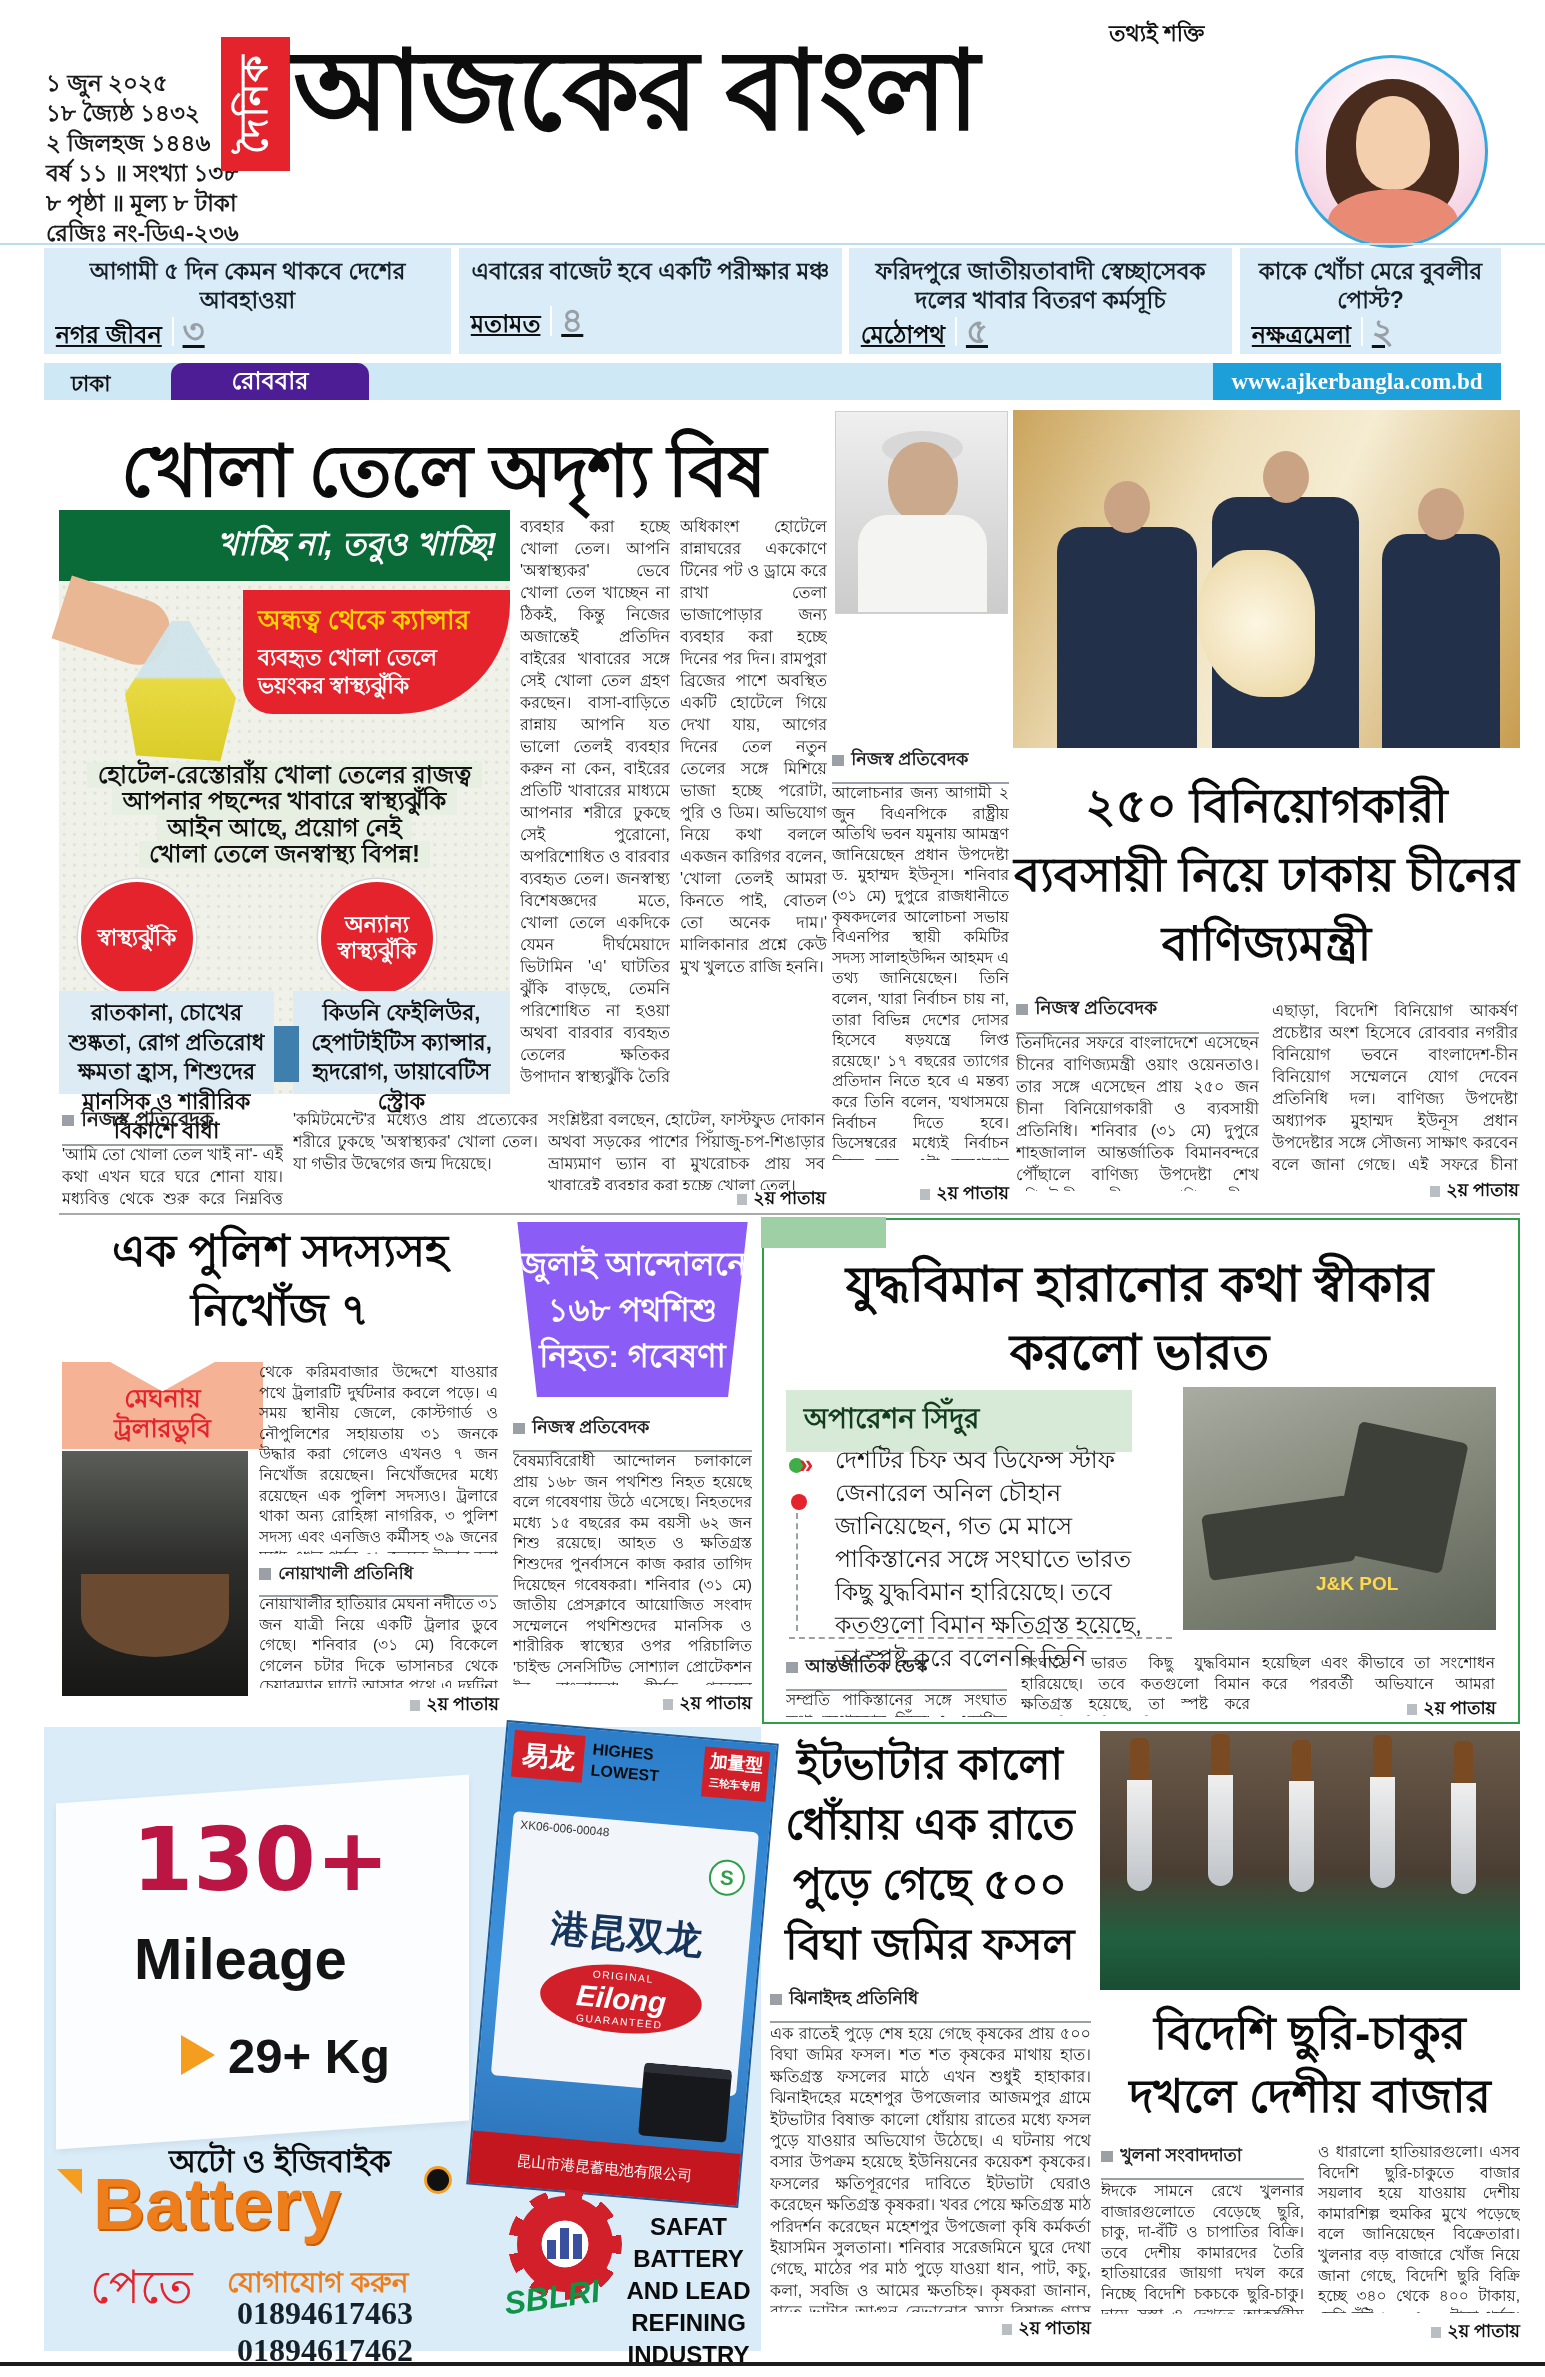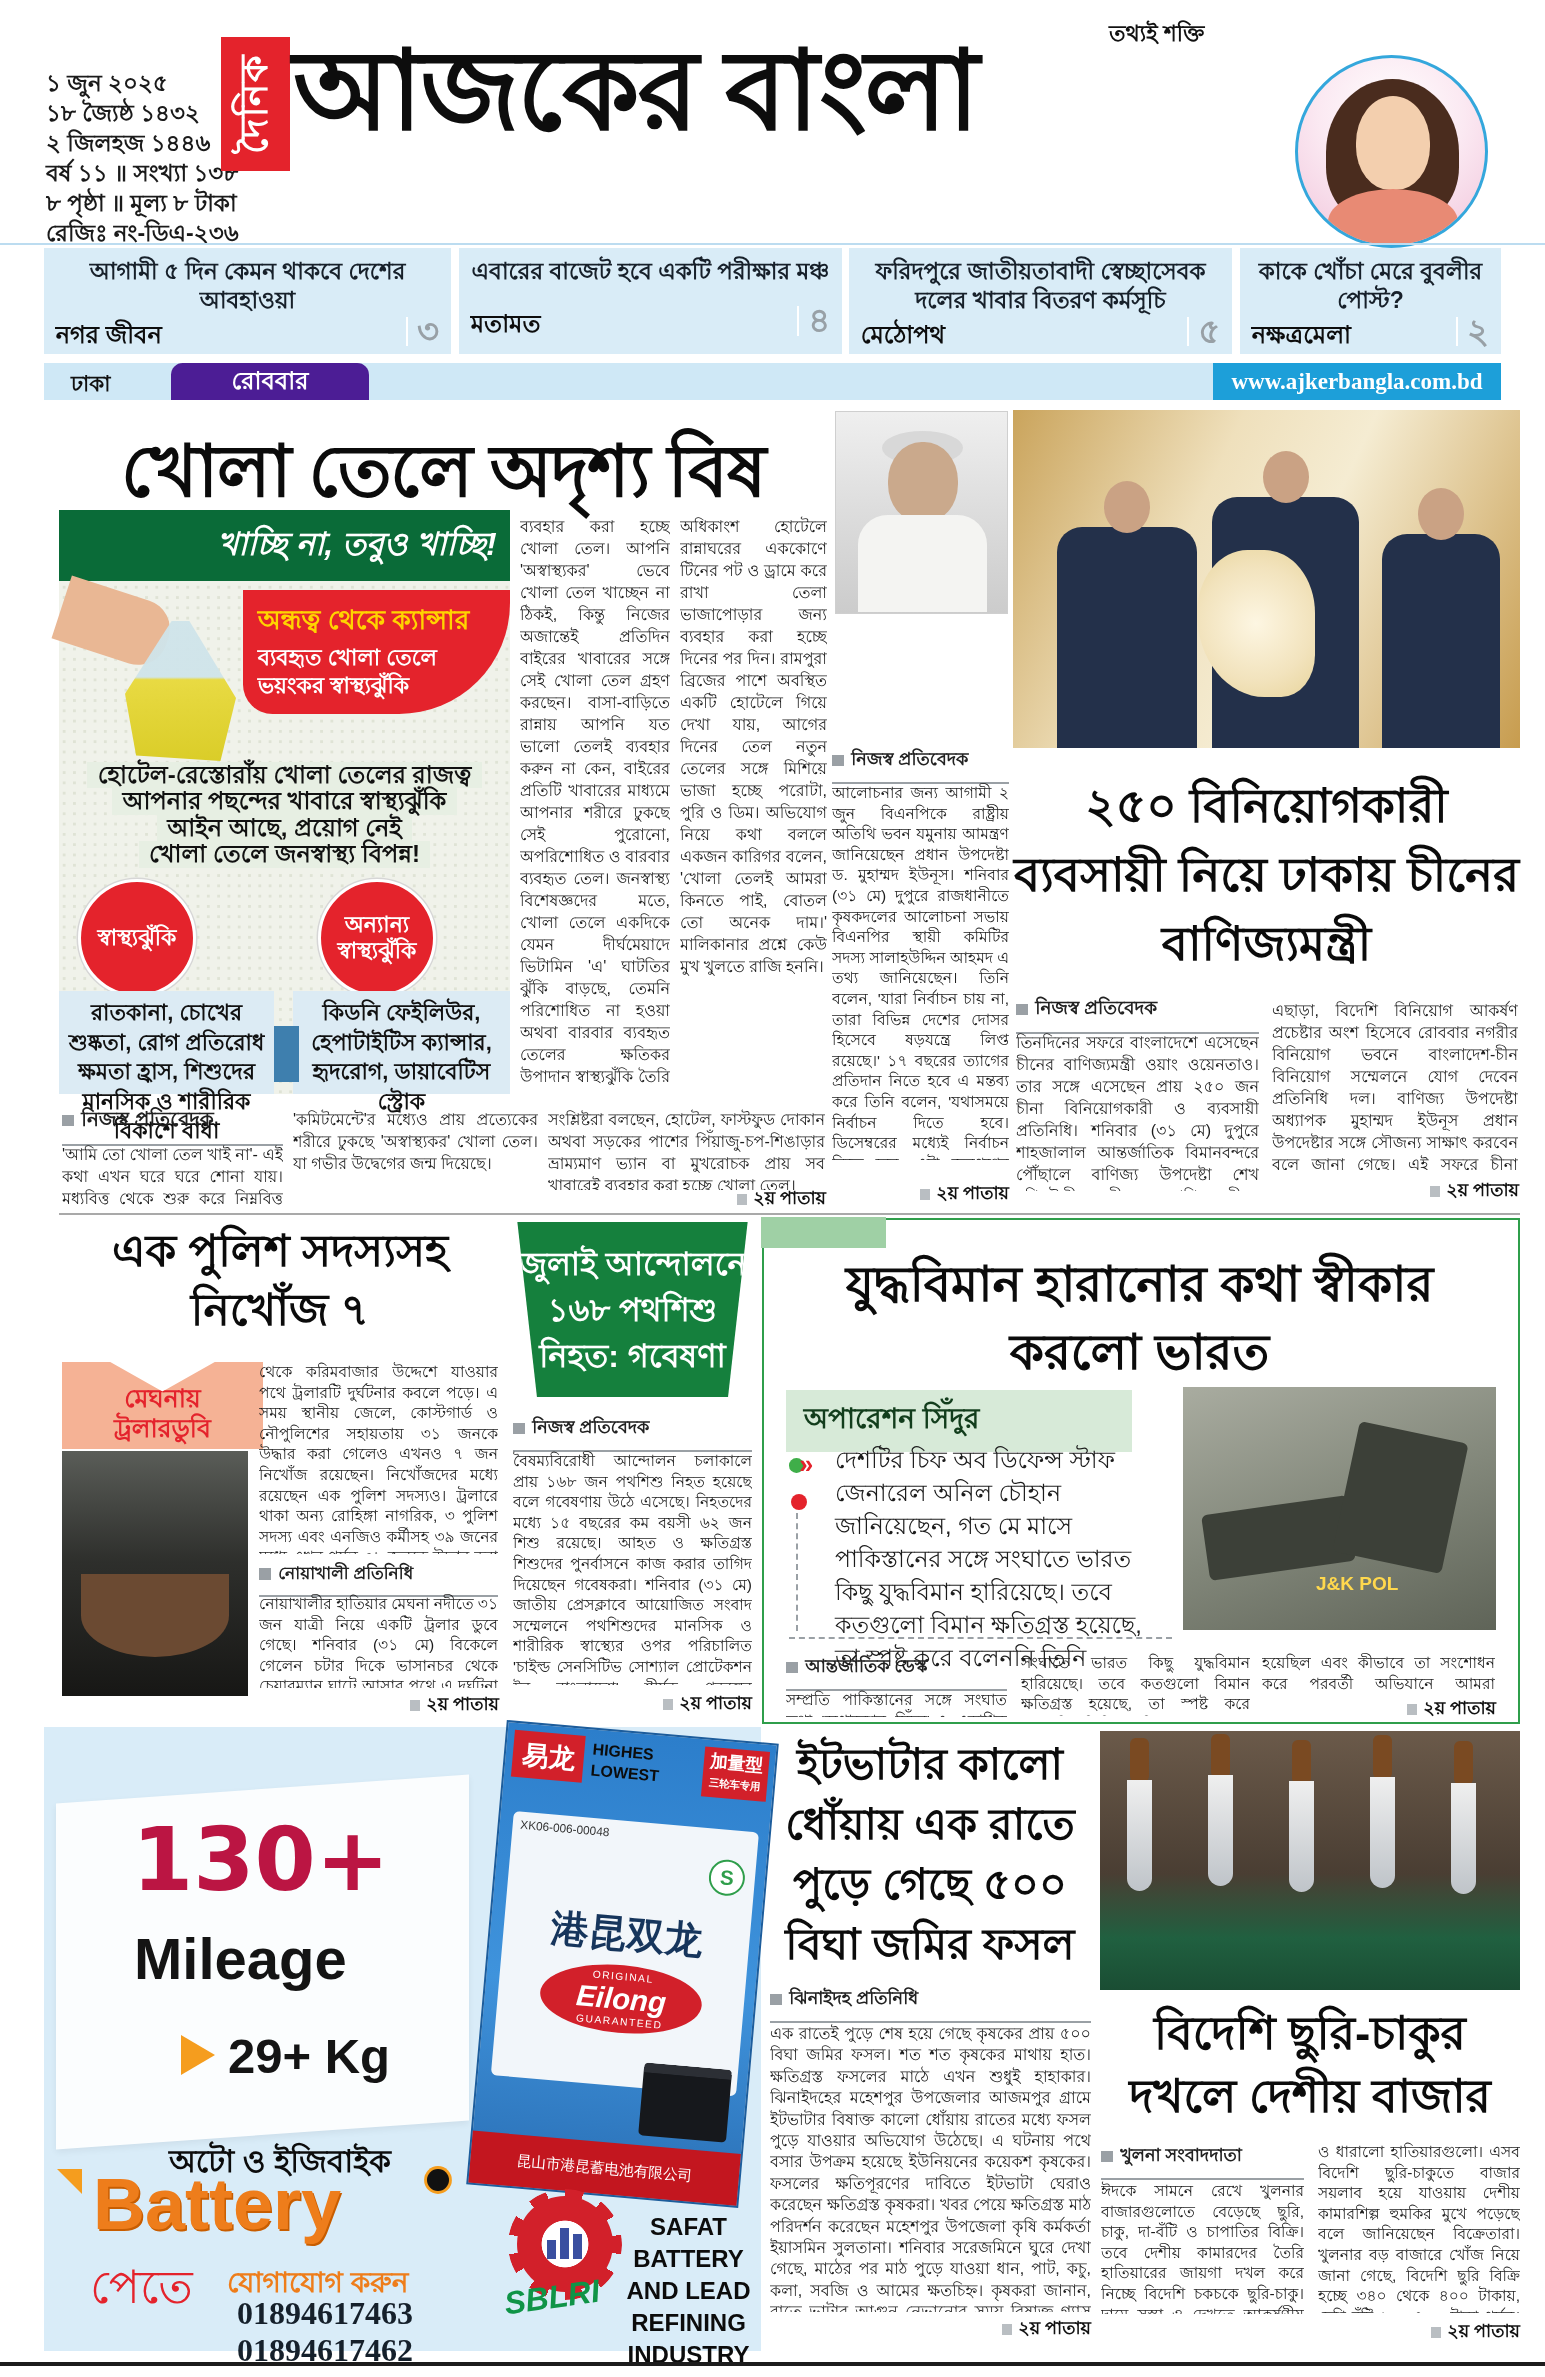--- a/index.html
+++ b/index.html
@@ -20,21 +20,21 @@
          background:radial-gradient(circle at 50% 30%,#ffffff 0%,#fbe9f2 45%,#f0c3da 100%);overflow:hidden;}
   .bubly .hair{position:absolute;left:28px;top:20.6px;width:133px;height:147px;border-radius:50% 50% 40% 40%;background:#4a2c1e;}
   .bubly .face{position:absolute;left:58px;top:38px;width:74px;height:94px;border-radius:50% 50% 46% 46%;background:#f3cfae;}
   .bubly .dress{position:absolute;left:29.5px;top:131px;width:130px;height:66px;border-radius:50% 50% 0 0;background:#e88a74;}
   .head-rule{left:0;top:243px;width:1545px;height:2.2px;background:#bcdcf0;}
 
   
   .teaser{top:248px;height:106px;background:#d9ecf7;padding:8.8px 11.8px;box-sizing:border-box;
           display:flex;flex-direction:column;justify-content:space-between;}
   .teaser .txt{font-size:23px;line-height:29.5px;font-weight:600;color:#17202a;text-align:center;}
-  .teaser .foot{display:flex;justify-content:space-between;align-items:baseline;gap:1px;}
+  .teaser .foot{display:flex;justify-content:flex-start;align-items:baseline;gap:10px;text-decoration:underline;}
   .teaser .sec{font-size:24px;font-weight:800;color:#0d0d0d;}
   .teaser .num{font-size:34px;font-weight:700;color:#98a0a6;border-left:2.2px solid #ffffff;padding-left:8.8px;line-height:29.5px;}
 
   
   .datebar{left:44px;top:363px;width:1457px;height:37px;background:#cfe8f6;}
   .city{left:71px;top:367px;font-size:21.4px;font-weight:700;}
   .daytab{left:171px;top:363px;width:198px;height:37px;background:#4c1d95;border-radius:11.8px 11.8px 0 0;
           color:#fff;font-size:24px;font-weight:800;display:flex;align-items:center;justify-content:center;}
   .site{left:1213px;top:363px;width:288px;height:37px;background:#1d9fd9;color:#fff;
         font-family:"Liberation Serif",serif;font-size:23px;font-weight:700;display:flex;align-items:center;justify-content:center;}
@@ -84,21 +84,21 @@
   .bhandle{position:absolute;width:19px;height:44px;background:#7a4a22;border-radius:5.9px;}
 
   .rule-h{background:#a9a9a9;height:1.5px;}
 
   
   .ribbon{left:62px;top:1362px;width:201px;height:87px;background:#f5b295;
           clip-path:polygon(0 0,24% 0,50% 34%,76% 0,100% 0,100% 100%,0 100%);
           display:flex;align-items:flex-end;justify-content:center;}
   .ribbon .in{color:#e4232c;font-weight:800;font-size:25px;line-height:29.5px;text-align:center;padding-bottom:5.9px;}
 
-  .july-box{left:510px;top:1222px;width:245px;height:175px;background:#15803d;
+  .july-box{left:510px;top:1222px;width:245px;height:175px;background:#8b5cf6;
             clip-path:polygon(3% 0,97% 0,89% 100%,11% 100%);
             display:flex;flex-direction:column;align-items:center;justify-content:center;color:#fff;font-weight:800;font-size:32px;line-height:46px;}
 
   .india-box{left:762px;top:1218px;width:758px;height:506px;border:2.9px solid #2f9e4b;box-sizing:border-box;background:#fff;}
   .india-tab{position:absolute;left:-2.9px;top:-2.9px;width:125px;height:31px;background:#9fd0a5;}
   .op-label{position:absolute;left:22px;top:170px;width:346px;background:#d7ead8;color:#123d1c;font-size:28px;font-weight:800;padding:7.4px 17.7px;box-sizing:border-box;}
   .bullet-ic{position:absolute;}
   .bullet-ic .g{width:14.7px;height:14.7px;border-radius:50%;background:#3fae49;display:inline-block;}
   .bullet-ic .r1{display:inline-block;color:#e4232c;font-weight:800;font-size:25px;margin-left:-4.4px;}
   .rdot{position:absolute;width:16px;height:16px;border-radius:50%;background:#e4232c;}

